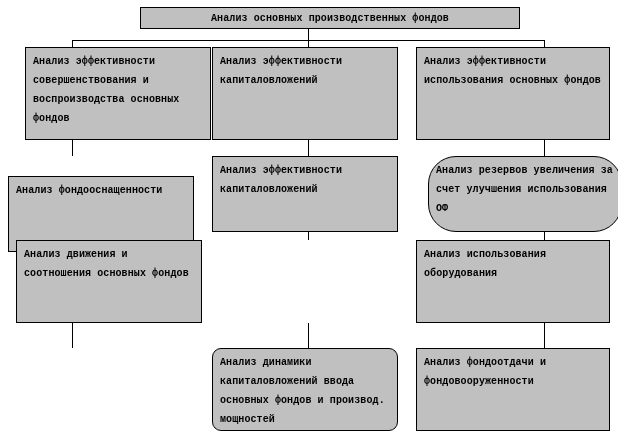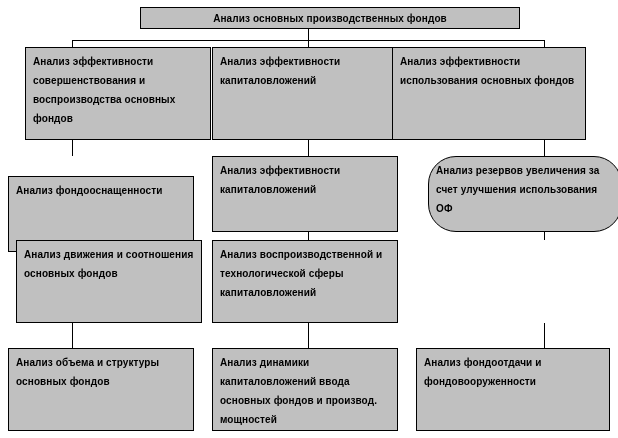--- a/index.html
+++ b/index.html
@@ -5,21 +5,21 @@
   html, body {
     margin: 0;
     padding: 0;
     background: #ffffff;
   }
   #canvas {
     position: relative;
     width: 618px;
     height: 438px;
     background: #ffffff;
-    font-family: Liberation Sans, sans-serif;
+    font-family: Liberation Mono, monospace;
     overflow: hidden;
   }
   .box {
     position: absolute;
     box-sizing: border-box;
     background: #c0c0c0;
     border: 1px solid #000000;
     color: #000000;
     font-weight: bold;
     font-size: 10px;
@@ -59,24 +59,23 @@
 
   <div class="connector v-line" style="left:544px; top:140px; height:16px;"></div>
   <div class="connector v-line" style="left:544px; top:232px; height:8px;"></div>
   <div class="connector v-line" style="left:544px; top:323px; height:25px;"></div>
 
   <div class="box title" style="left:140px; top:7px; width:380px; height:22px;">Анализ основных производственных фондов</div>
 
   <div class="box" style="left:25px; top:47px; width:186px; height:93px;">Анализ эффективности совершенствования и воспроизводства основных фондов</div>
   <div class="box" style="left:8px; top:156px; width:186px; height:76px;margin-top:20px;">Анализ фондооснащенности</div>
   <div class="box" style="left:16px; top:240px; width:186px; height:83px;">Анализ движения и соотношения основных фондов</div>
-  <div class="box" style="left:8px; top:348px; width:186px; height:83px;">Анализ объема и структуры основных фондов</div>
 
   <div class="box" style="left:212px; top:47px; width:186px; height:93px;">Анализ эффективности капиталовложений</div>
   <div class="box" style="left:212px; top:156px; width:186px; height:76px;">Анализ эффективности капиталовложений</div>
-  <div class="box" style="left:212px; top:240px; width:186px; height:83px;">Анализ воспроизводственной и технологической сферы капиталовложений</div>
-  <div class="box" style="left:212px; top:348px; width:186px; height:83px;">Анализ динамики капиталовложений ввода основных фондов и производ. мощностей</div>
+  <div class="box" style="left:212px; top:348px; width:186px; height:83px;border-radius:9px;">Анализ динамики капиталовложений ввода основных фондов и производ. мощностей</div>
 
-  <div class="box" style="left:392px; top:47px; width:194px; height:93px;">Анализ эффективности использования основных фондов</div>
+  <div class="box" style="left:416px; top:47px; width:194px; height:93px;">Анализ эффективности использования основных фондов</div>
   <div class="box" style="left:428px; top:156px; width:194px; height:76px;border-radius:28px;">Анализ резервов увеличения за счет улучшения использования ОФ</div>
+  <div class="box" style="left:416px; top:240px; width:194px; height:83px;">Анализ использования оборудования</div>
   <div class="box" style="left:416px; top:348px; width:194px; height:83px;">Анализ фондоотдачи и фондовооруженности</div>
 
 </div>
 
 </body></html>

